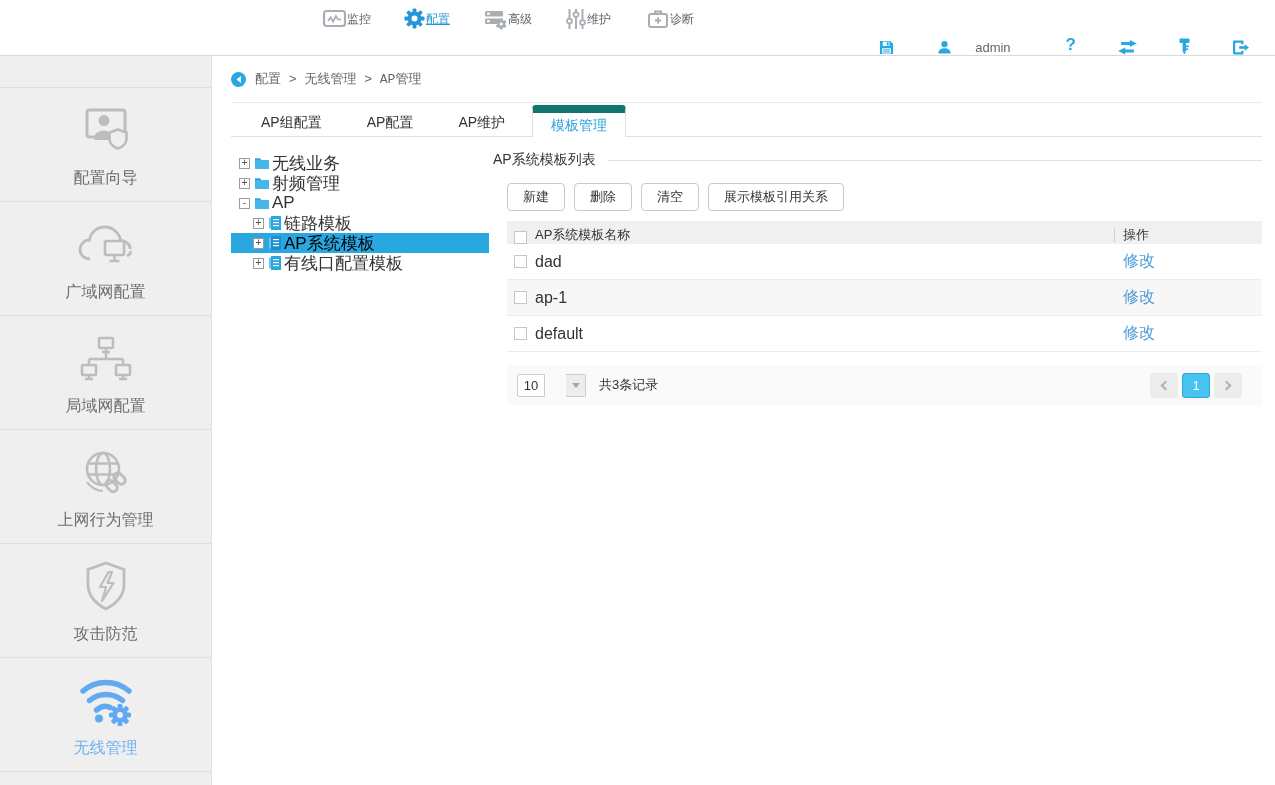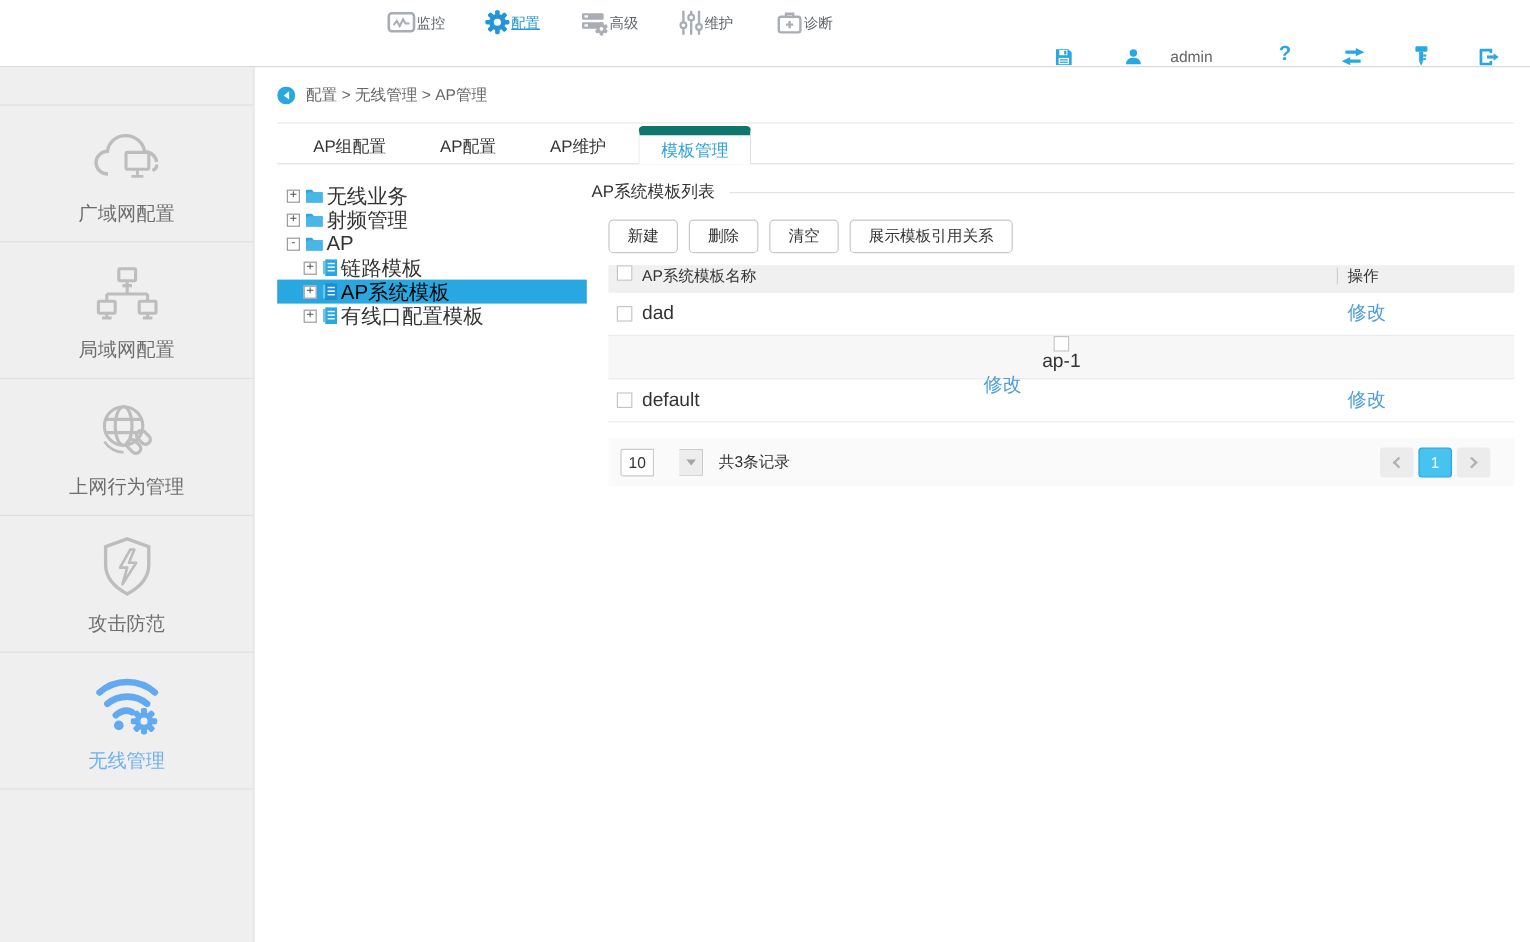--- a/index.html
+++ b/index.html
@@ -26,21 +26,21 @@
   .sidebar { position:absolute; top:56px; left:0; width:212px; height:729px; background:#efefef; border-right:1px solid #e2e2e2; }
   .sidebar-spacer { height:32px; border-bottom:1px solid #e0e0e0; }
   .side-item { height:114px; border-bottom:1px solid #e0e0e0; display:flex; flex-direction:column; align-items:center; justify-content:center; cursor:pointer; }
   .side-icon { color:#bdbdbd; height:62px; display:flex; align-items:center; justify-content:center; }
   .side-label { font-size:16px; color:#6e6e6e; margin-top:6px; }
   .side-item.active .side-icon { color:#61aaf2; }
   .side-item.active .side-label { color:#6db1f2; }
 
   
   .main { position:absolute; top:56px; left:213px; width:1062px; height:729px; background:#fff; }
-  .breadcrumb { margin:0 13px 0 18px; height:47px; border-bottom:1px solid #e9e9e9; display:flex; align-items:center; font-size:13px; color:#666; }
+  .breadcrumb { margin:0 13px 0 18px; height:47px; border-bottom:1px solid #e9e9e9; display:flex; align-items:center; font-size:13px; color:#666;font-family:Liberation Mono, monospace; }
   .breadcrumb .back-icon { margin-right:9px; display:flex; cursor:pointer; }
 
   .tabbar { margin:0 13px 0 18px; border-bottom:1px solid #e0e0e0; display:flex; align-items:flex-end; padding-left:12px; height:34px; }
   .tab { padding:0 18px; font-size:14px; color:#333; line-height:27px; cursor:pointer; margin-right:9px; }
   .tab.active { color:#2aa0dc; background:#fff; border:1px solid #e0e0e0; border-bottom:none; border-top:8px solid #0f766e; border-radius:4px 4px 0 0; line-height:24px; margin-bottom:-1px; }
 
   .content { display:flex; margin:13px 13px 0 18px; }
 
   
   .tree { width:262px; flex:none; padding-top:3px; }
@@ -53,28 +53,28 @@
 
   
   .panel { flex:1; min-width:0; }
   .panel-title-row { display:flex; align-items:center; height:20px; }
   .panel-title { font-size:14px; color:#333; flex:none; margin-right:12px; }
   .panel-title-row .rule { flex:1; height:1px; background:#e3e3e3; }
   .toolbar { margin:13px 0 10px 14px; display:flex; }
   .btn { border:1px solid #c9c9c9; border-radius:4px; background:#fff; padding:4px 15px; font-size:13px; color:#333; margin-right:9px; cursor:pointer; font-family:inherit; }
 
   .table { margin-left:14px; }
-  .thead { display:flex; align-items:flex-start; background:#f0f0f0; height:23px; font-size:13px; color:#333; }
+  .thead { display:flex; align-items:flex-end; background:#f0f0f0; height:23px; font-size:13px; color:#333; }
   .cb { width:13px; height:13px; border:1px solid #c6c6c6; background:#fff; flex:none; cursor:pointer; }
   .cell-cb { width:28px; padding-left:7px; flex:none; display:flex; align-items:center; }
   .cell-name { flex:1; }
   .cell-action { width:148px; flex:none; display:flex; align-items:center; }
   .thead .vsep { width:1px; height:14px; background:#cfcfcf; margin-right:8px; }
   .trow { display:flex; align-items:center; height:36px; border-bottom:1px solid #ececec; font-size:16px; color:#333; }
-  .trow.alt { background:#f7f7f7;flex-direction:column; }
+  .trow.alt { background:#f7f7f7; }
   .trow .cell-action { padding-left:9px; }
   .action-link { color:#4f9dd8; text-decoration:none; cursor:pointer; }
 
   .pagination { margin:13px 0 0 14px; background:#fafafa; height:40px; display:flex; align-items:center; padding:0 10px; }
   .page-size { display:flex;gap:21px; }
   .ps-box { width:28px; height:23px; border:1px solid #ccc; border-radius:2px 0 0 2px; background:#fff; text-align:center; line-height:21px; font-size:13px; color:#333; cursor:pointer; }
   .ps-arrow { width:20px; height:23px; border:1px solid #ccc; border-left:none; border-radius:0 2px 2px 0; background:#ededed; display:flex; align-items:center; justify-content:center; cursor:pointer; }
   .caret-down { width:0; height:0; border-left:4px solid transparent; border-right:4px solid transparent; border-top:5px solid #a5a5a5; }
   .total-text { margin-left:13px; font-size:13px; color:#333; }
   .pager { margin-left:auto; margin-right:10px; display:flex; }
@@ -201,20 +201,31 @@
           <rect x="7.6" y="6.6" width="6" height="2.8"></rect>
           <path d="M13.4 4.6L18 8l-4.6 3.4z"></path>
         </svg>
     </span>
   </div>
 </div>
 
 <div class="sidebar">
   <div class="sidebar-spacer"></div>
 
+  <div class="side-item">
+    <span class="side-icon">
+      <svg width="56" height="56" viewBox="0 0 56 56">
+          <rect x="9" y="7" width="38" height="27" rx="2.5" fill="none" stroke="currentColor" stroke-width="3"></rect>
+          <circle cx="26" cy="17.5" r="5.5" fill="currentColor"></circle>
+          <path d="M16.5 34c0-8.5 19-8.5 19 0v3h-19z" fill="currentColor"></path>
+          <path d="M40 26.5l8.5 3.2v6.3c0 5-3.7 7.8-8.5 9.6-4.8-1.8-8.5-4.6-8.5-9.6v-6.3z" fill="#efefef" stroke="currentColor" stroke-width="2.6"></path>
+        </svg>
+    </span>
+    <span class="side-label">配置向导</span>
+  </div>
 
   <div class="side-item">
     <span class="side-icon">
       <svg width="58" height="48" viewBox="0 0 58 48">
           <path d="M13 38c-6 0-10-4.5-10-9.5S7.5 19 12.5 19C13.5 11.5 20 6 27.5 6c8.5 0 15 6 16 13.5 5 0 9.5 3.5 10 8.5" fill="none" stroke="currentColor" stroke-width="2.8"></path>
           <path d="M50 35c2.5-1 3.8-3 3.5-5" fill="none" stroke="currentColor" stroke-width="2.8"></path>
           <rect x="28" y="20" width="19" height="14" rx="1.5" fill="#efefef" stroke="currentColor" stroke-width="2.6"></rect>
           <path d="M37.5 34v5M32.5 40h10" stroke="currentColor" stroke-width="2.4"></path>
         </svg>
     </span>

